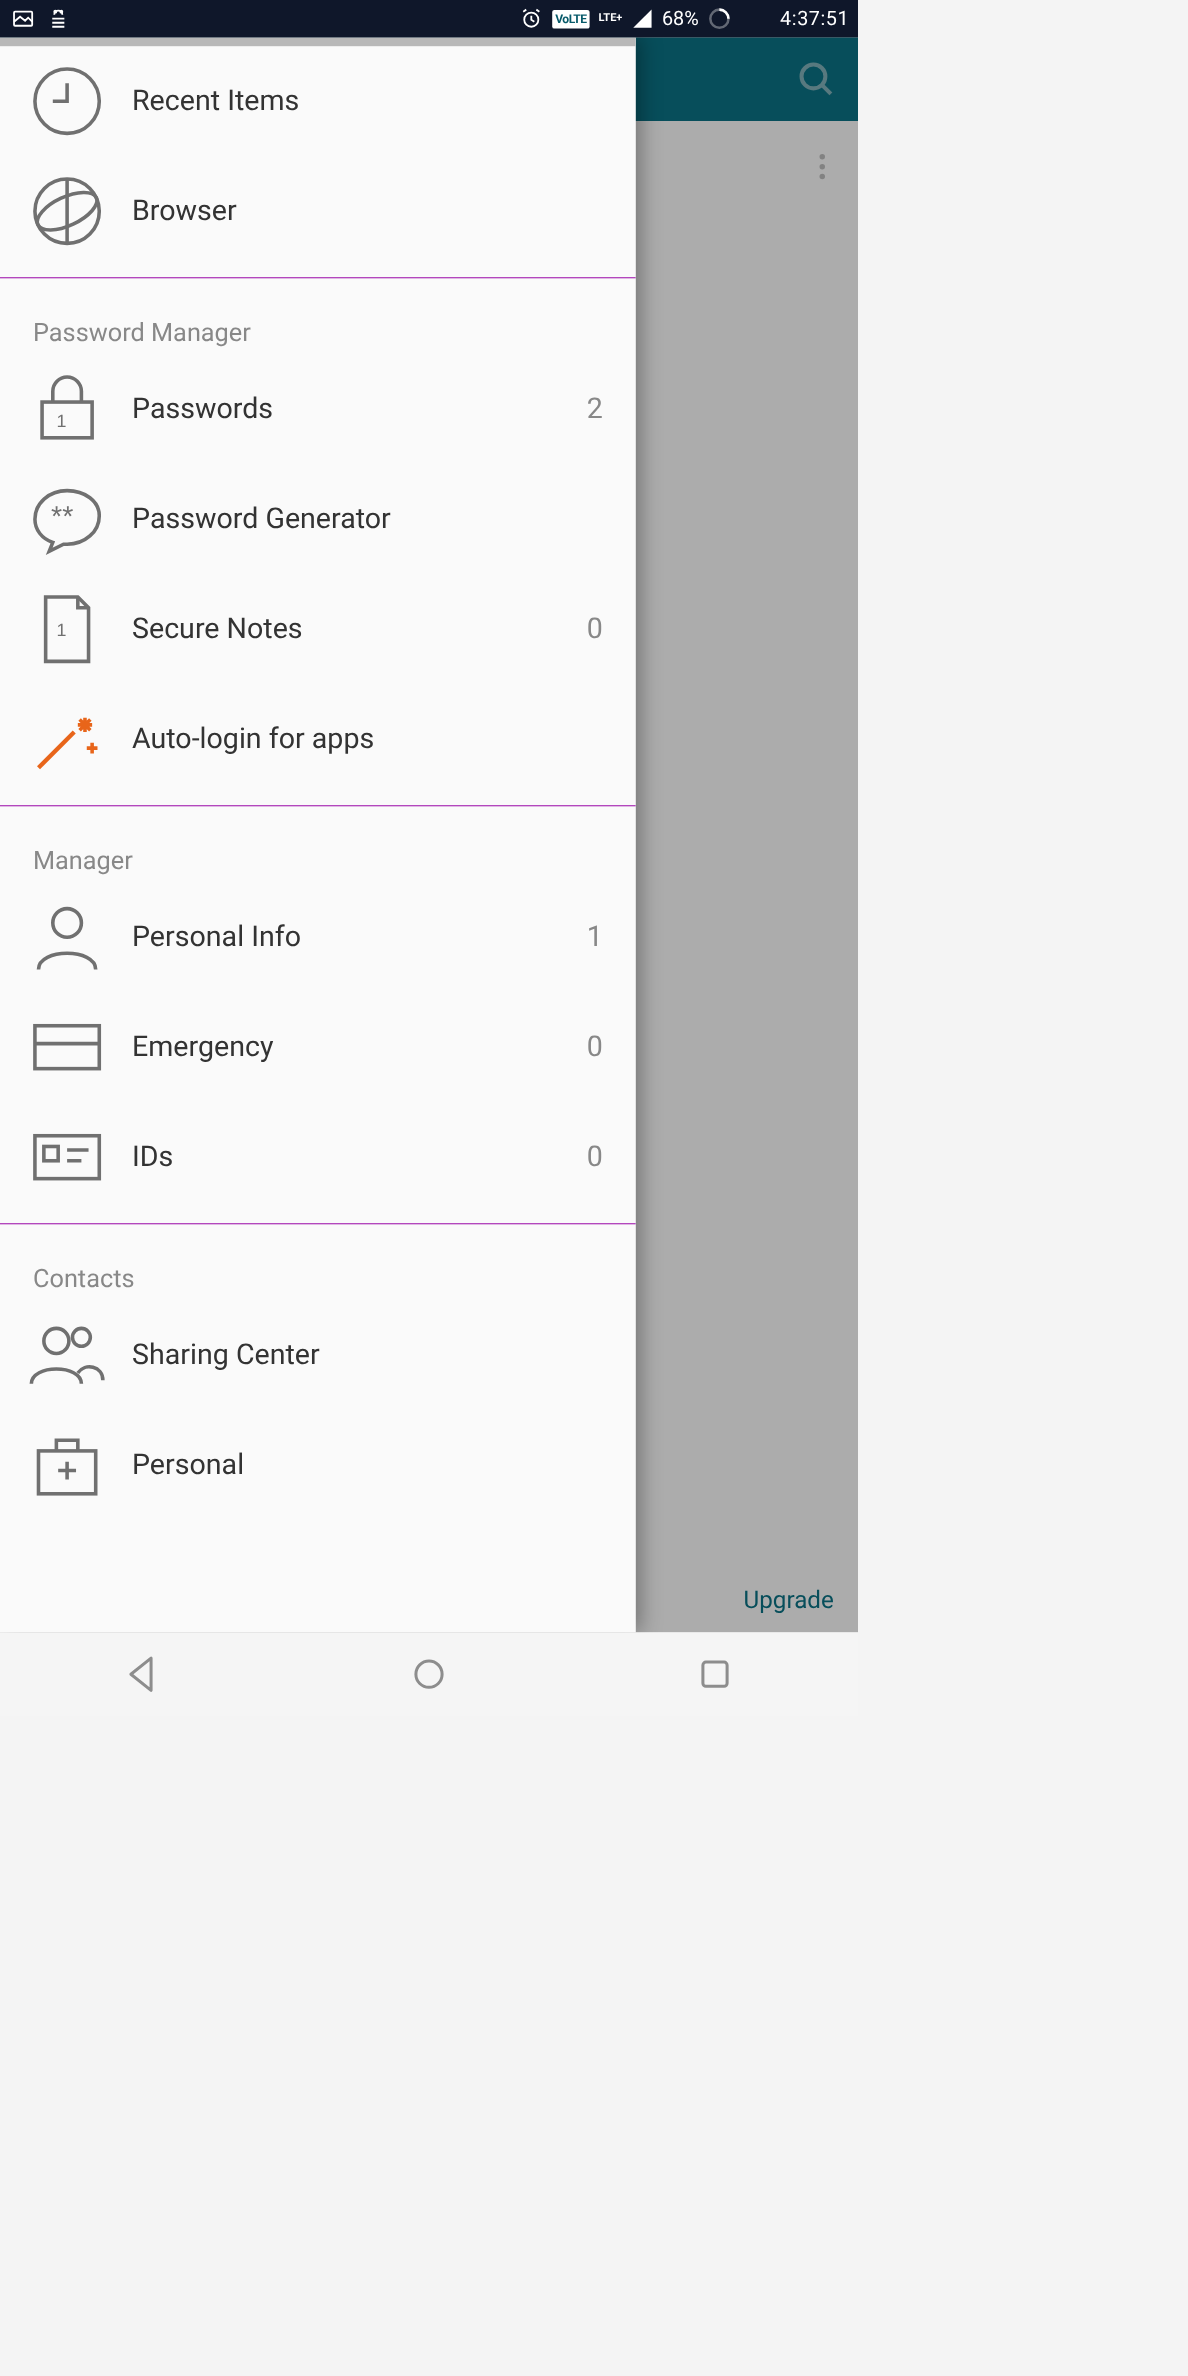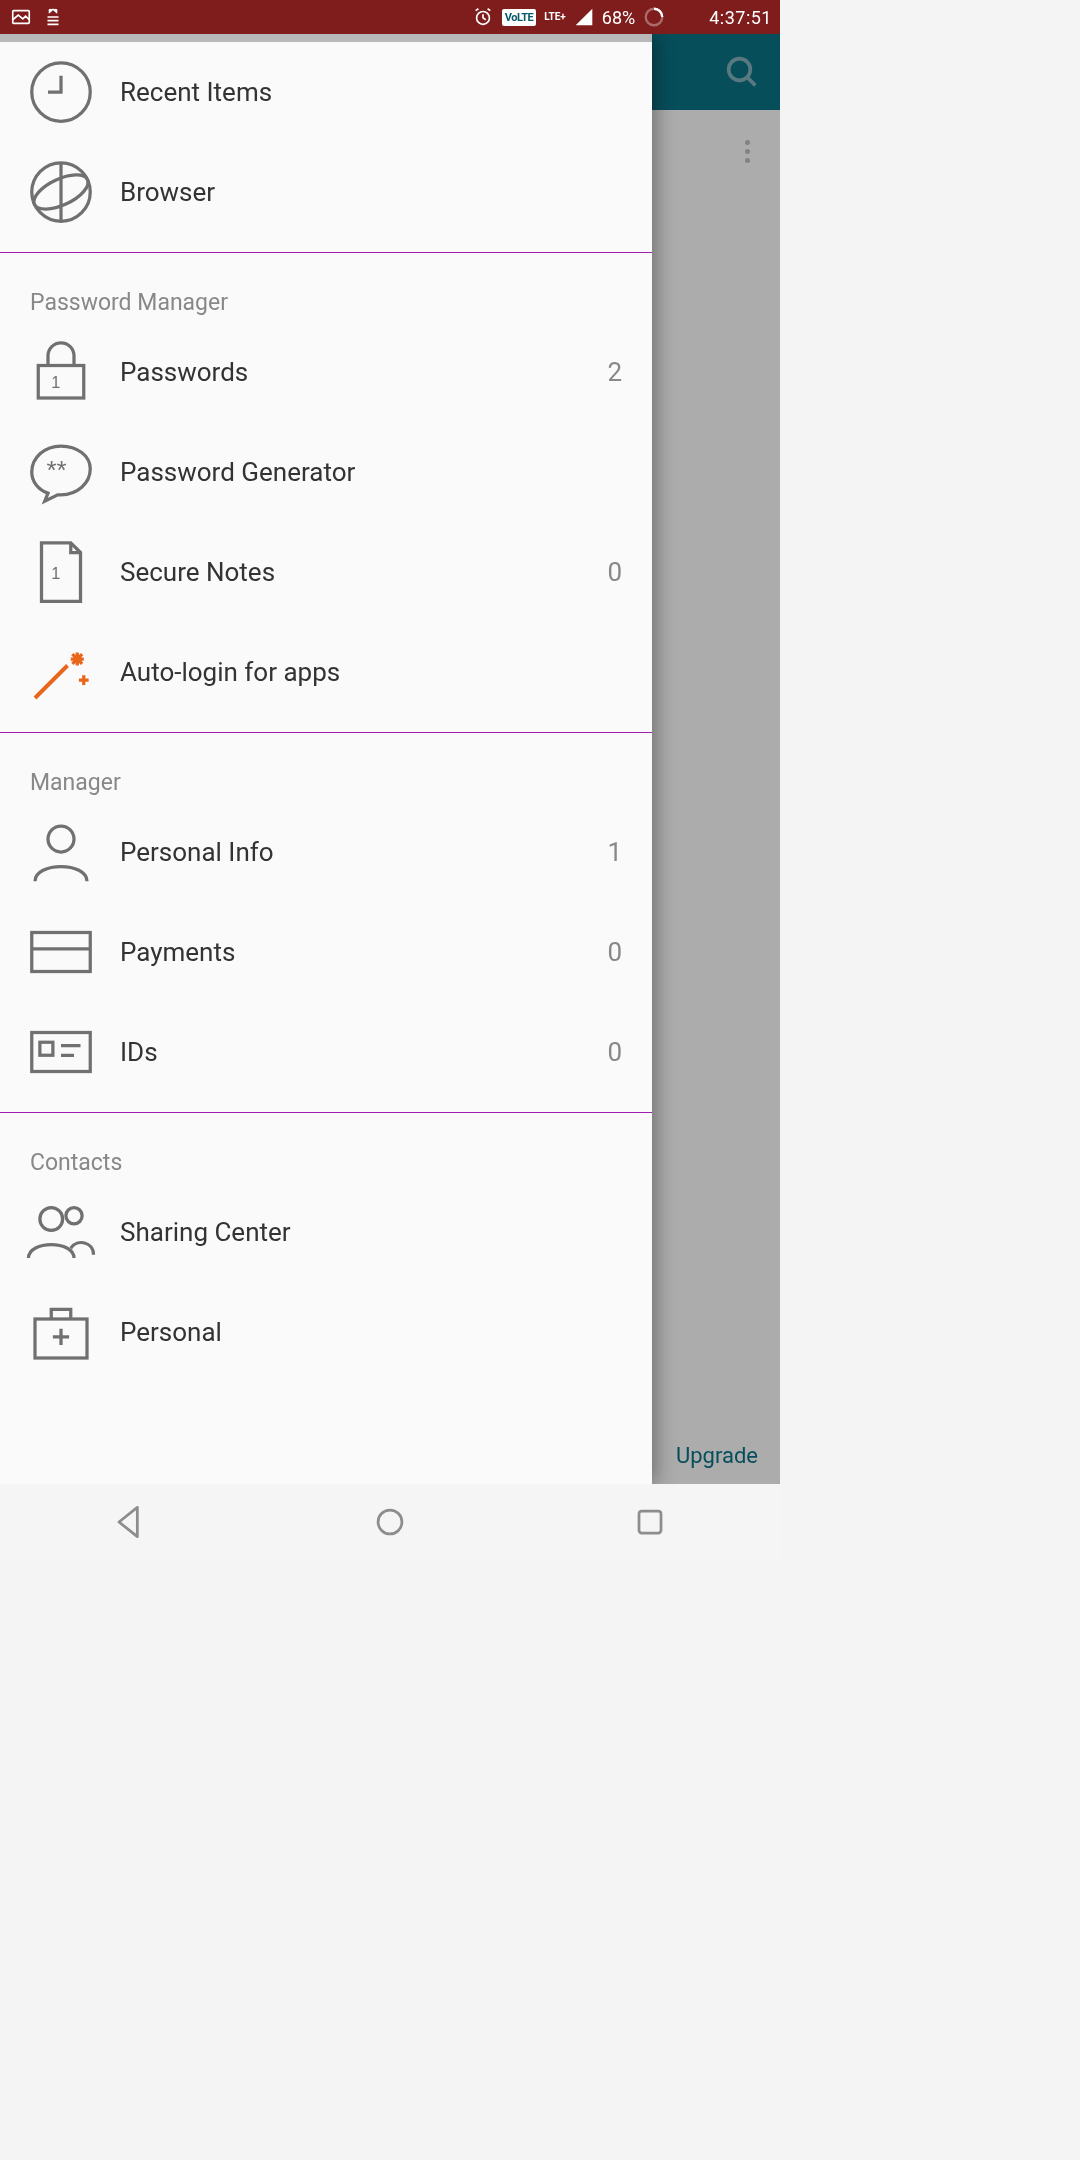--- a/index.html
+++ b/index.html
@@ -1,39 +1,39 @@
 <!DOCTYPE html>
 <html><head>
 <meta charset="utf-8">
 <style>
   * { box-sizing: border-box; margin: 0; padding: 0; }
   html, body { width: 780px; height: 1560px; font-family: Roboto, Arial, sans-serif; background: #f4f4f4; overflow: hidden; }
   .device { position: relative; width: 780px; height: 1560px; }
 
   
-  .status-bar { position: absolute; top:0; left:0; right:0; height:34px; background:#7f1d1d; color:#fff; display:flex; align-items:center; font-size:18px; z-index:50; }
+  .status-bar { position: absolute; top:0; left:0; right:0; height:34px; background:#0f172a; color:#fff; display:flex; align-items:center; font-size:18px; z-index:50; }
   .status-left { display:flex; align-items:center; gap:10px; padding-left:10px; }
   .status-right { margin-left:auto; display:flex; align-items:center; gap:8px; padding-right:8px; }
   .status-icon { width:22px; height:22px; }
   .volte-badge { background:#fff; color:#075a6a; font-size:11px; font-weight:700; padding:2px 3px; border-radius:2px; letter-spacing:-0.5px; }
   .batt-text { font-weight:400; }
   .time-text { font-weight:400; letter-spacing:0.5px;margin-left:36px; }
   .lte-text { font-size:10px; font-weight:700; line-height:10px;}
 
   
   .appbar { position:absolute; top:34px; left:0; right:0; height:76px; background:#0b6d7e; display:flex; align-items:center; justify-content:flex-end; padding-right:18px; }
   .search-btn { width:40px; height:40px; color:#7aa8b0; }
   .app-body { position:absolute; top:110px; left:0; right:0; bottom:76px; background:#efefef; }
   .overflow-dots { position:absolute; top:140px; right:30px; display:flex; flex-direction:column; gap:4px; }
   .overflow-dots span { width:5px; height:5px; border-radius:50%; background:#b4b4b4; }
   .upgrade { position:absolute; right:22px; bottom:92px; color:#0b6d7e; font-size:22px; }
   .scrim { position:absolute; top:34px; left:0; right:0; bottom:76px; background:rgba(0,0,0,0.28); z-index:20; }
 
   
-  .drawer { position:absolute; top:34px; left:0; width:652px; bottom:76px; background:#fafafa; z-index:30; box-shadow: 4px 0 18px rgba(0,0,0,0.35); overflow:hidden;}
+  .drawer { position:absolute; top:34px; left:0; width:578px; bottom:76px; background:#fafafa; z-index:30; box-shadow: 4px 0 18px rgba(0,0,0,0.35); overflow:hidden;}
   .drawer-top-strip { height:8px; background:#b8b8b8; }
   .section { padding-bottom:10px; }
   .section + .section { border-top:1px solid #a21caf; }
   .section-header { font-size:23px; color:#888; padding:36px 30px 6px 30px; }
   .row { display:flex; align-items:center; height:100px; padding:0 26px 0 22px; }
   .row .icon-slot { width:78px; display:flex; justify-content:center; align-items:center; color:#707070; }
   .row .label { font-size:26px; color:#333; flex:1; padding-left:20px;}
   .row .count { font-size:26px; color:#888; padding-right:4px;}
   .highlight .icon-slot { color:#e8651a; }
 
@@ -194,21 +194,21 @@
         <span class="label">Personal Info</span>
         <span class="count">1</span>
       </div>
       <div class="row">
         <span class="icon-slot">
           <svg viewBox="0 0 48 48" width="42" height="42" fill="none" stroke="currentColor" stroke-width="2">
               <rect x="6" y="12" width="36" height="24"></rect>
               <path d="M6 22 H42"></path>
             </svg>
         </span>
-        <span class="label">Payments</span>
+        <span class="label">Emergency</span>
         <span class="count">0</span>
       </div>
       <div class="row">
         <span class="icon-slot">
           <svg viewBox="0 0 48 48" width="42" height="42" fill="none" stroke="currentColor" stroke-width="2">
               <rect x="6" y="12" width="36" height="24"></rect>
               <rect x="11" y="18" width="8" height="8"></rect>
               <path d="M24 20 H36 M24 26 H32"></path>
             </svg>
         </span>

